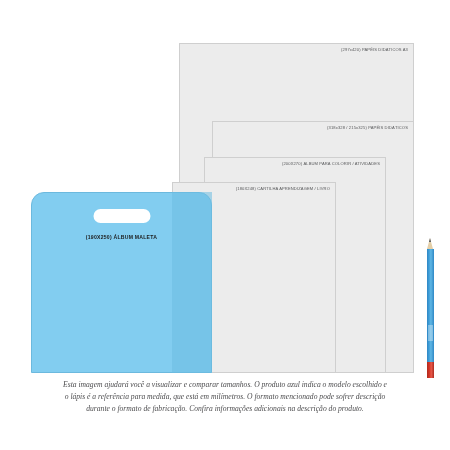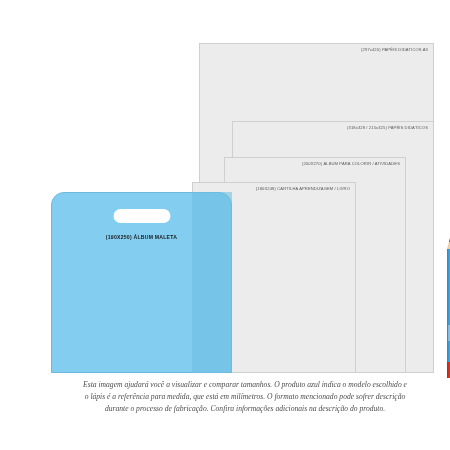--- a/index.html
+++ b/index.html
@@ -14,21 +14,20 @@
     overflow: hidden;
     position: relative;
   }
 
   #stage {
     position: absolute;
     left: 0;
     top: 0;
     width: 419px;
     height: 450px;
-    margin-left: 20px;
   }
 
   
   .size-rect {
     position: absolute;
     background: #ececec;
     border: 1px solid #cfcfcf;
     box-sizing: border-box;
   }
   .size-label {
@@ -220,16 +219,16 @@
     <div class="pencil-lead"></div>
     <div class="pencil-body">
       <div class="pencil-brand"></div>
     </div>
     <div class="pencil-end"></div>
   </div>
 
   <div id="caption">
     <div>Esta imagem ajudará você a visualizar e comparar tamanhos. O produto azul indica o modelo escolhido e</div>
     <div>o lápis é a referência para medida, que está em milímetros. O formato mencionado pode sofrer descrição</div>
-    <div>durante o processo de fabricação. Confira informações adicionais na descrição do produto.</div>
+    <div>durante o formato de fabricação. Confira informações adicionais na descrição do produto.</div>
   </div>
 
 </div>
 
 </body></html>

